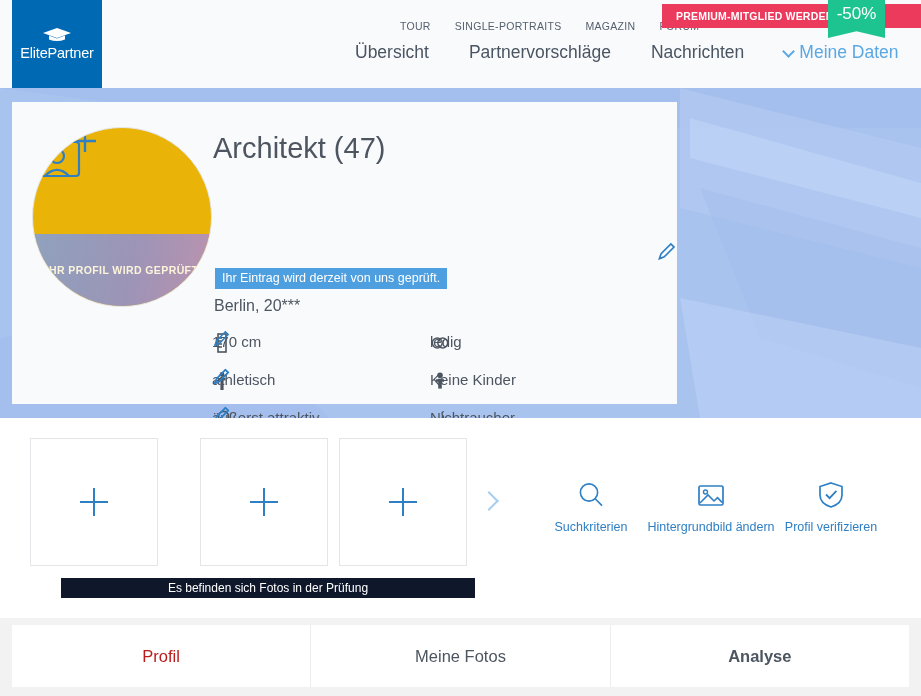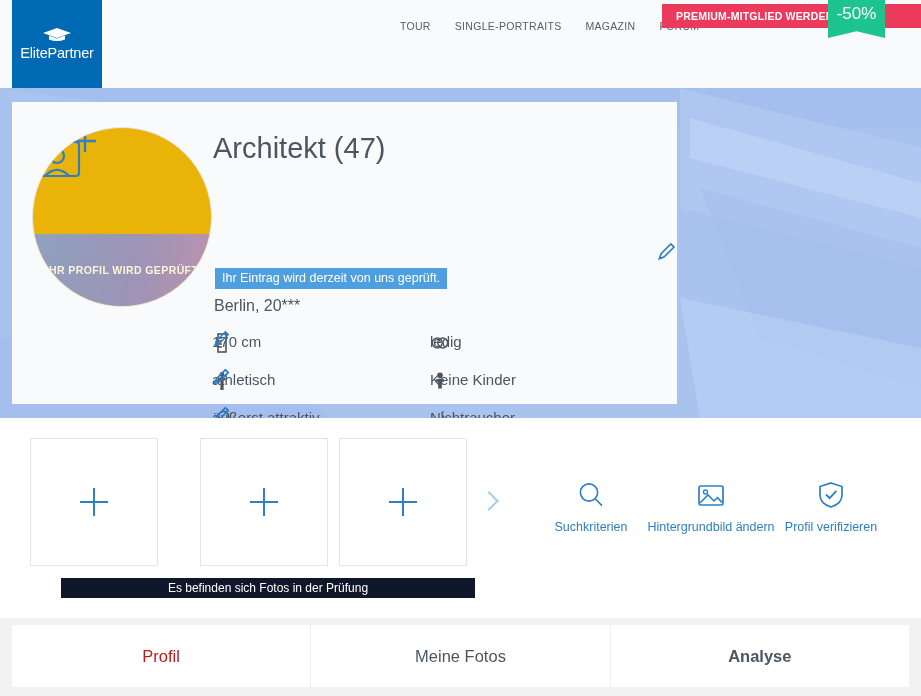--- a/index.html
+++ b/index.html
@@ -197,20 +197,28 @@
       <a>SINGLE-PORTRAITS</a>
       <a>MAGAZIN</a>
       <a>FORUM</a>
     </div>
 
     <div class="premium-btn">
       <span>PREMIUM-MITGLIED WERDEN</span>
     </div>
     <div class="ribbon">-50%</div>
 
+    <div class="mainnav">
+      <div class="item">Übersicht</div>
+      <div class="item">Partnervorschläge</div>
+      <div class="item">Nachrichten</div>
+      <div class="item active">
+        <span class="chev-d"></span><span>Meine Daten</span>
+      </div>
+    </div>
   </div>
 
   <div class="hero">
     <svg width="921" height="330" viewBox="0 0 921 330">
       <polygon points="0,0 921,0 921,40 300,40" fill="#9dbbea" opacity=".45"></polygon>
       <polygon points="680,0 921,60 921,180 680,120" fill="#b7cdf3" opacity=".5"></polygon>
       <polygon points="700,100 921,160 921,300 760,250" fill="#9fbcea" opacity=".4"></polygon>
       <polygon points="0,250 200,210 330,330 0,330" fill="#9dbbea" opacity=".45"></polygon>
       <polygon points="680,210 921,260 921,330 700,330" fill="#bdd2f5" opacity=".55"></polygon>
       <polygon points="690,30 921,95 921,130 690,70" fill="#c4d7f7" opacity=".5"></polygon>

